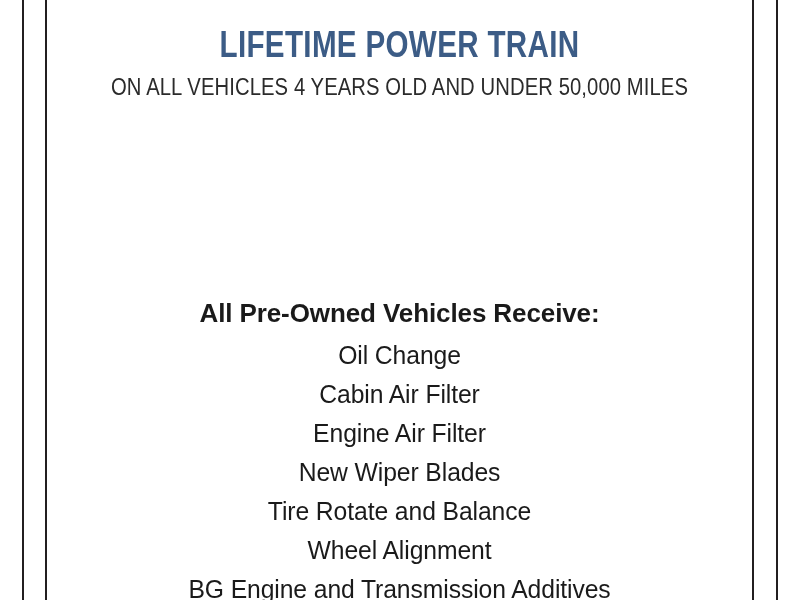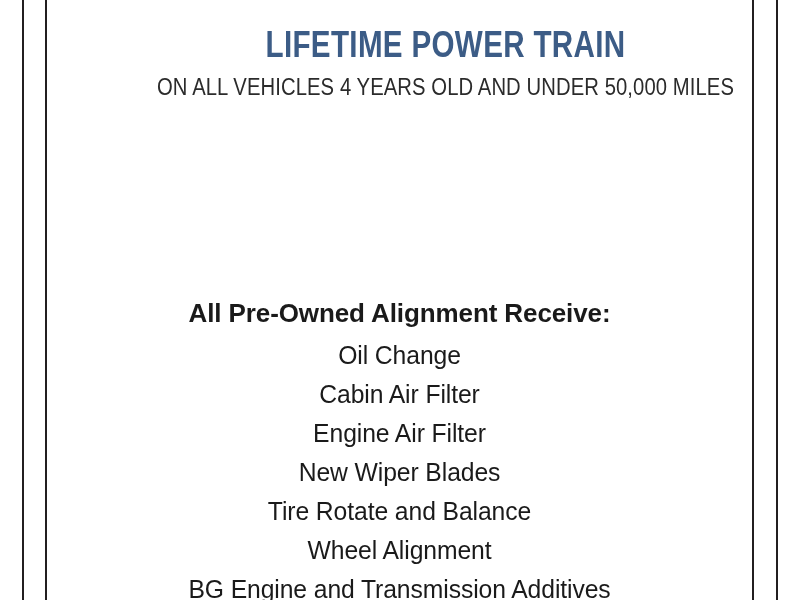--- a/index.html
+++ b/index.html
@@ -56,21 +56,21 @@
     color: #2b2b2b;
     font-weight: 400;
     font-size: 23px;
     line-height: 1.05;
     letter-spacing: 0.1px;
     transform: scaleX(0.88);
     transform-origin: center center;
     white-space: nowrap;
   }
 
-  .block-warranty-1 { position: absolute; left: 0; top: 26px;  width: 705px; padding-left: 46px; }
+  .block-warranty-1 { position: absolute; left: 0; top: 26px;  width: 705px; }
   .block-warranty-1 .subline { margin-top: 12px; }
 
   .block-warranty-2 { position: absolute; left: 0; top: 142px; width: 705px; }
   .block-warranty-2 .subline { margin-top: 12px; }
 
   
   .services {
     position: absolute;
     left: 0;
     top: 300px;
@@ -109,21 +109,21 @@
 
   <div class="content">
 
     <div class="block-warranty-1">
       <div class="headline">LIFETIME POWER TRAIN</div>
       <div class="subline">ON ALL VEHICLES 4 YEARS OLD AND UNDER 50,000 MILES</div>
     </div>
 
 
     <div class="services">
-      <div class="services-title">All Pre-Owned Alignment Receive:</div>
+      <div class="services-title">All Pre-Owned Vehicles Receive:</div>
 
       <div class="service-item">Oil Change</div>
       <div class="service-item">Cabin Air Filter</div>
       <div class="service-item">Engine Air Filter</div>
       <div class="service-item">New Wiper Blades</div>
       <div class="service-item">Tire Rotate and Balance</div>
       <div class="service-item">Wheel Alignment</div>
       <div class="service-item">BG Engine and Transmission Additives</div>
     </div>
 

